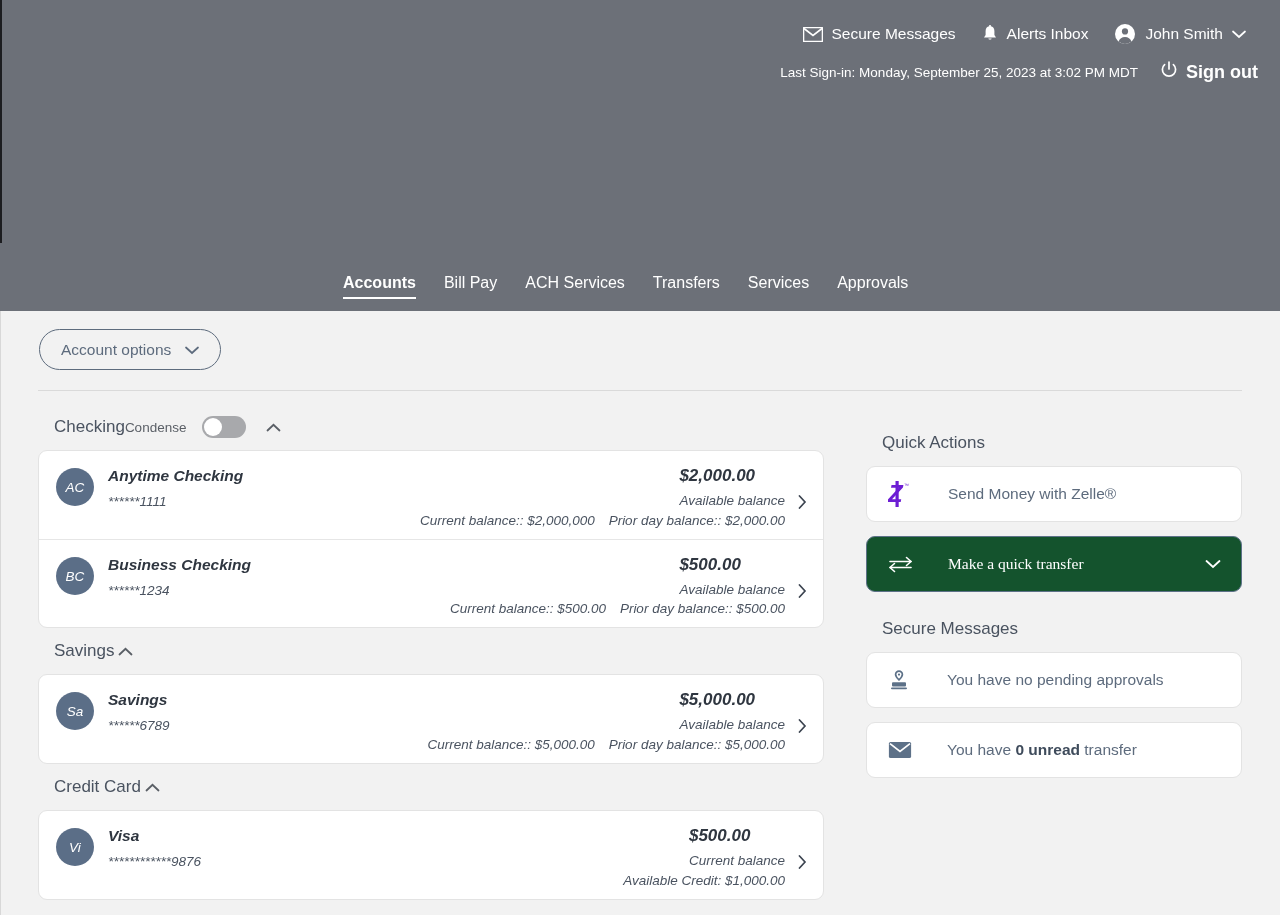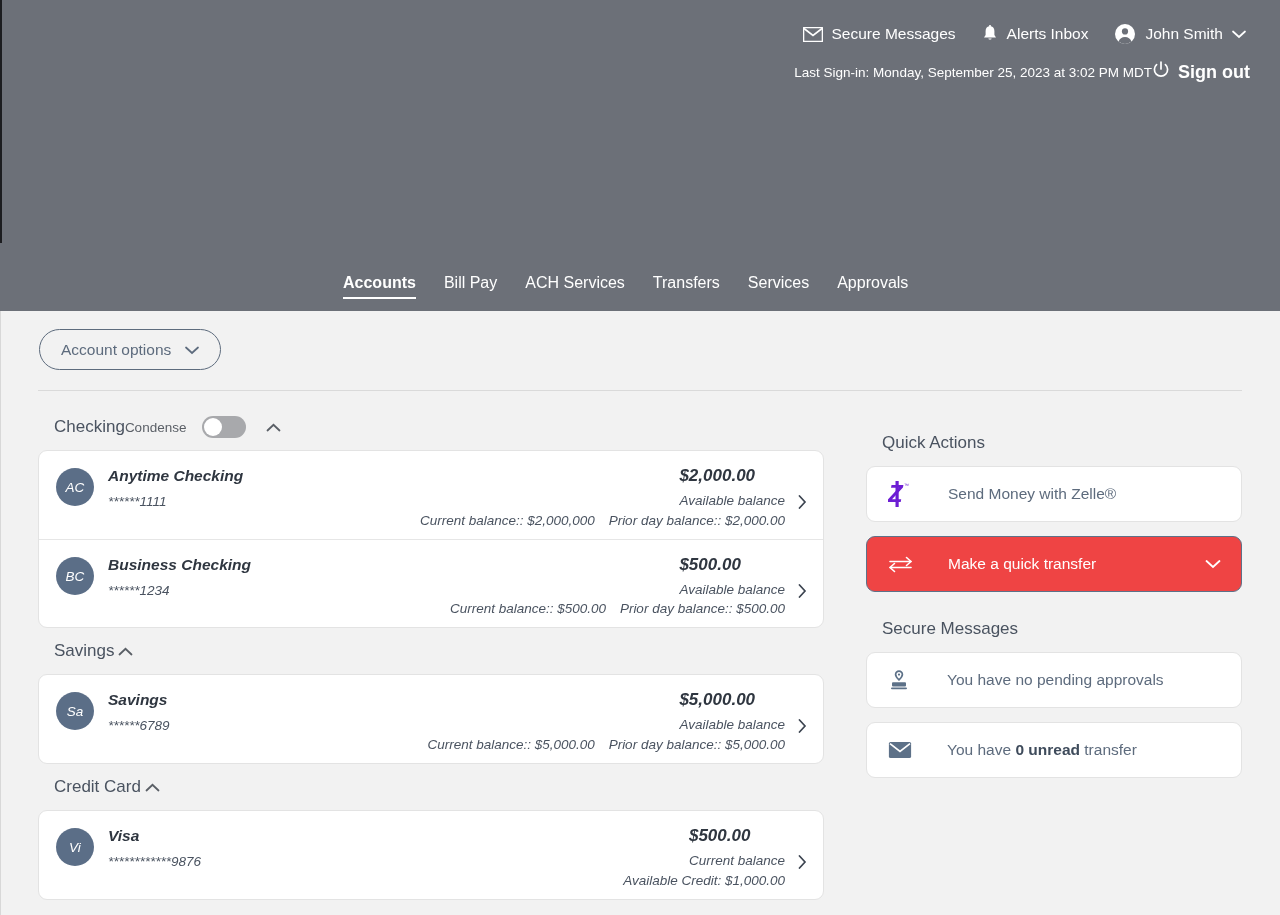--- a/index.html
+++ b/index.html
@@ -39,24 +39,25 @@
     align-items: center;
     gap: 9px;
     font-size: 15.5px;
     color: #ffffff;
     cursor: pointer;
     white-space: nowrap;
   }
   .util-item svg { display: block; }
   .signin-row {
     position: absolute;
-    right: 30px;
+    right: 22px;
     top: 60px;
     display: flex;
     align-items: center;
+    gap: 22px;
     height: 24px;
   }
   .signin-text {
     font-size: 13.5px;
     color: #ffffff;
     white-space: nowrap;
   }
   .signout {
     display: flex;
     align-items: center;
@@ -284,23 +285,24 @@
     border-radius: 9px;
     background: #ffffff;
     border: 1px solid #e3e3e3;
     display: flex;
     align-items: center;
     padding: 0 20px 0 21px;
     cursor: pointer;
     margin-bottom: 14px;
   }
   .qa-card.filled {
-    background: #ef4444;
+    background: #14532d;
     border-color: #5d7188;
     color: #ffffff;
+    font-family: Liberation Serif, serif;
   }
   .qa-label {
     font-size: 15.5px;
     color: #5d6b7d;
     margin-left: 34px;
   }
   .qa-card.filled .qa-label {
     color: #ffffff;
   }
   .qa-icon { flex: none; display: flex; align-items: center; width: 26px; }

